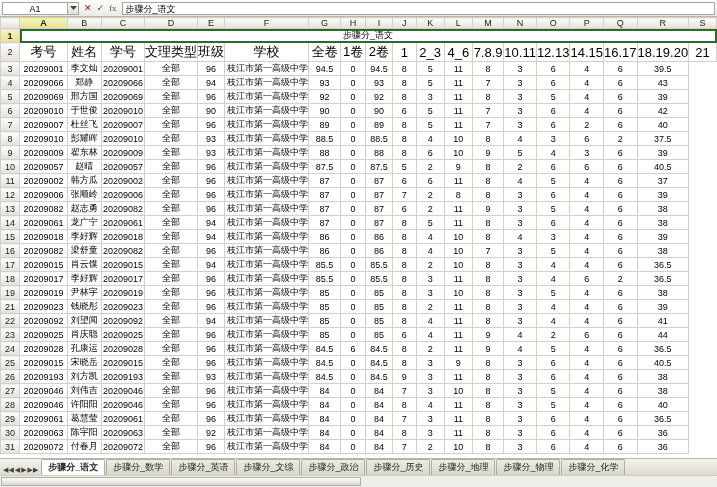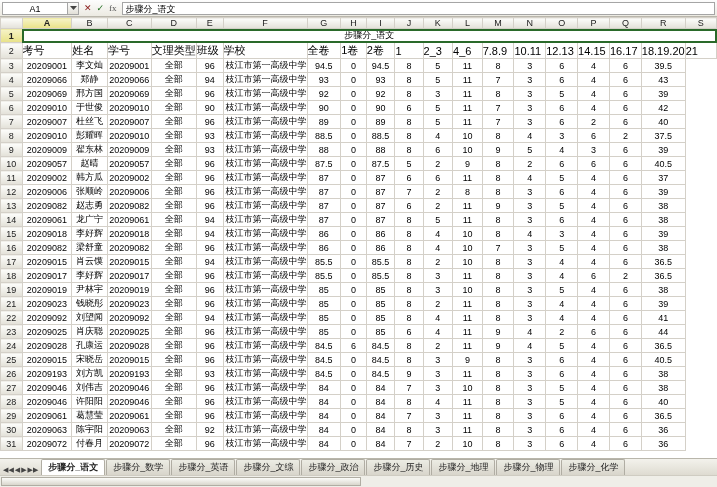--- a/index.html
+++ b/index.html
@@ -128,22 +128,23 @@
     background: #fff;
   }
   .cell.left { text-align: right; padding-left: 2px; }
   .title-cell {
     text-align: center;
     font-weight: normal;
     background: #fff;
     font-size: 9px;
   }
   .hdr2 {
+    text-align: center;
     background: #fff;
-    font-size: 11px;
+    font-size: 13px;
   }
   .selected-cell {
     outline: 2px solid #2a6a2a;
     outline-offset: -2px;
     position: relative;
   }
 
   
   .tabbar {
     height: 17px;

